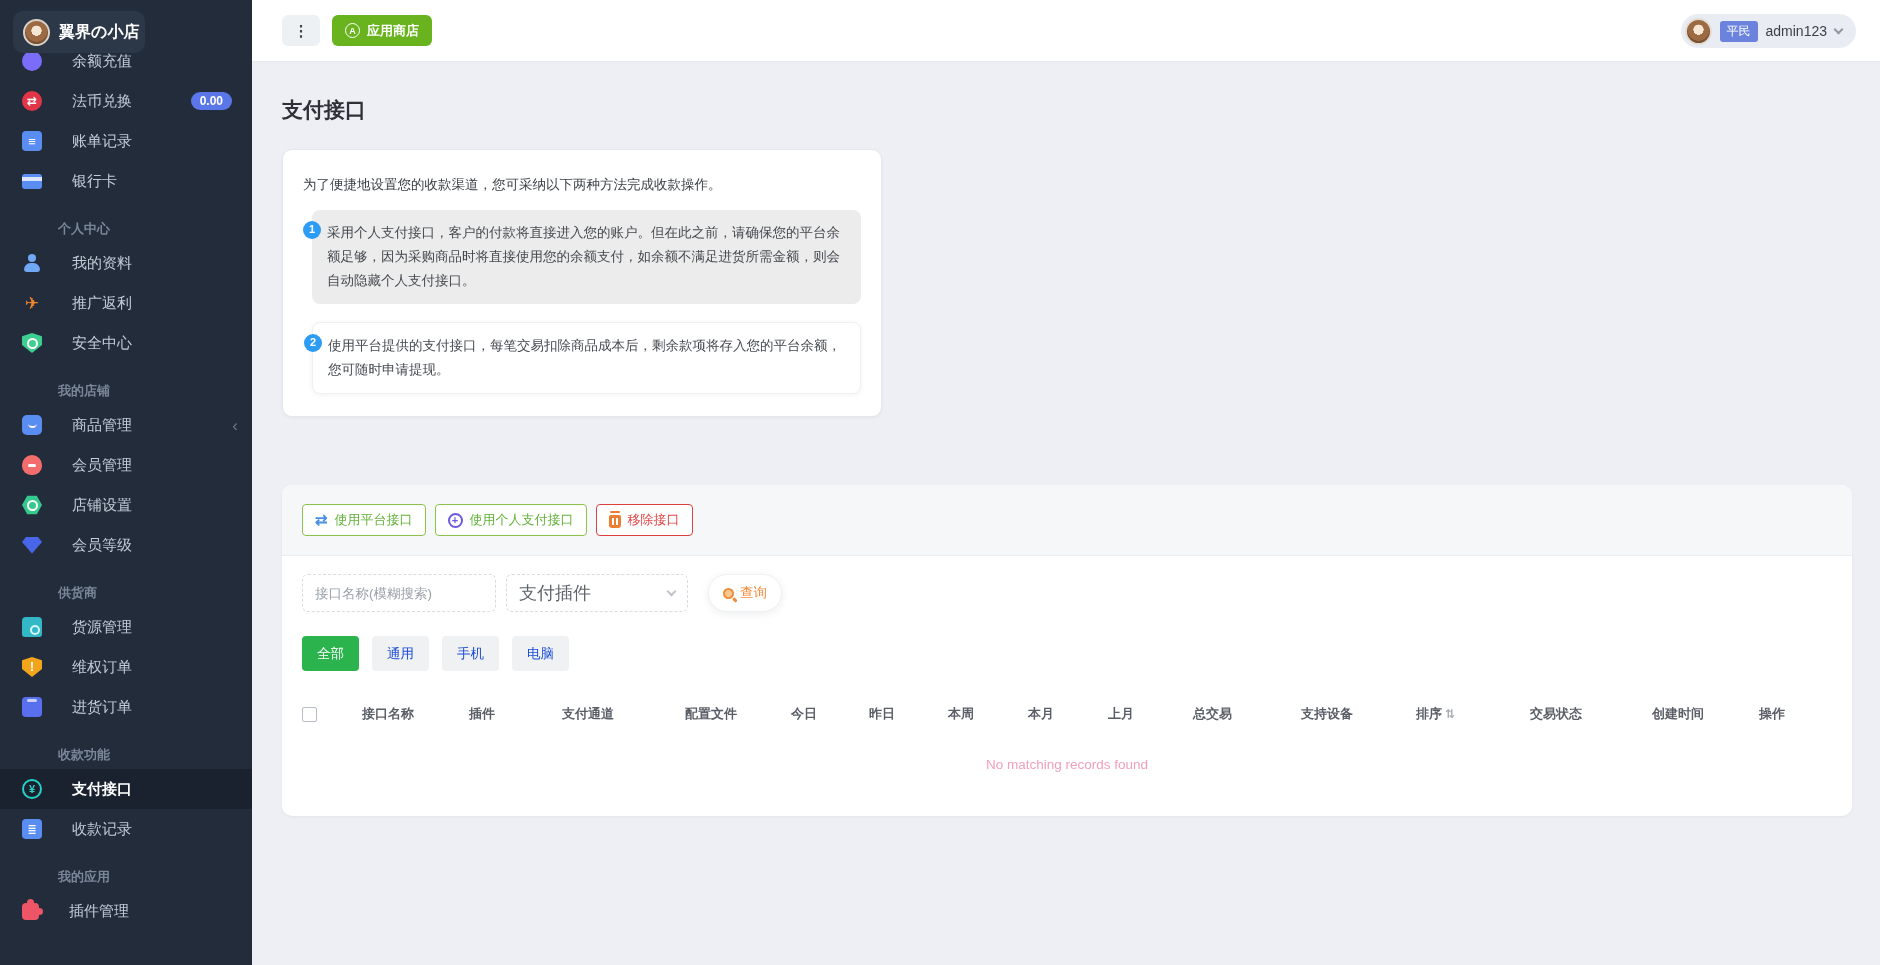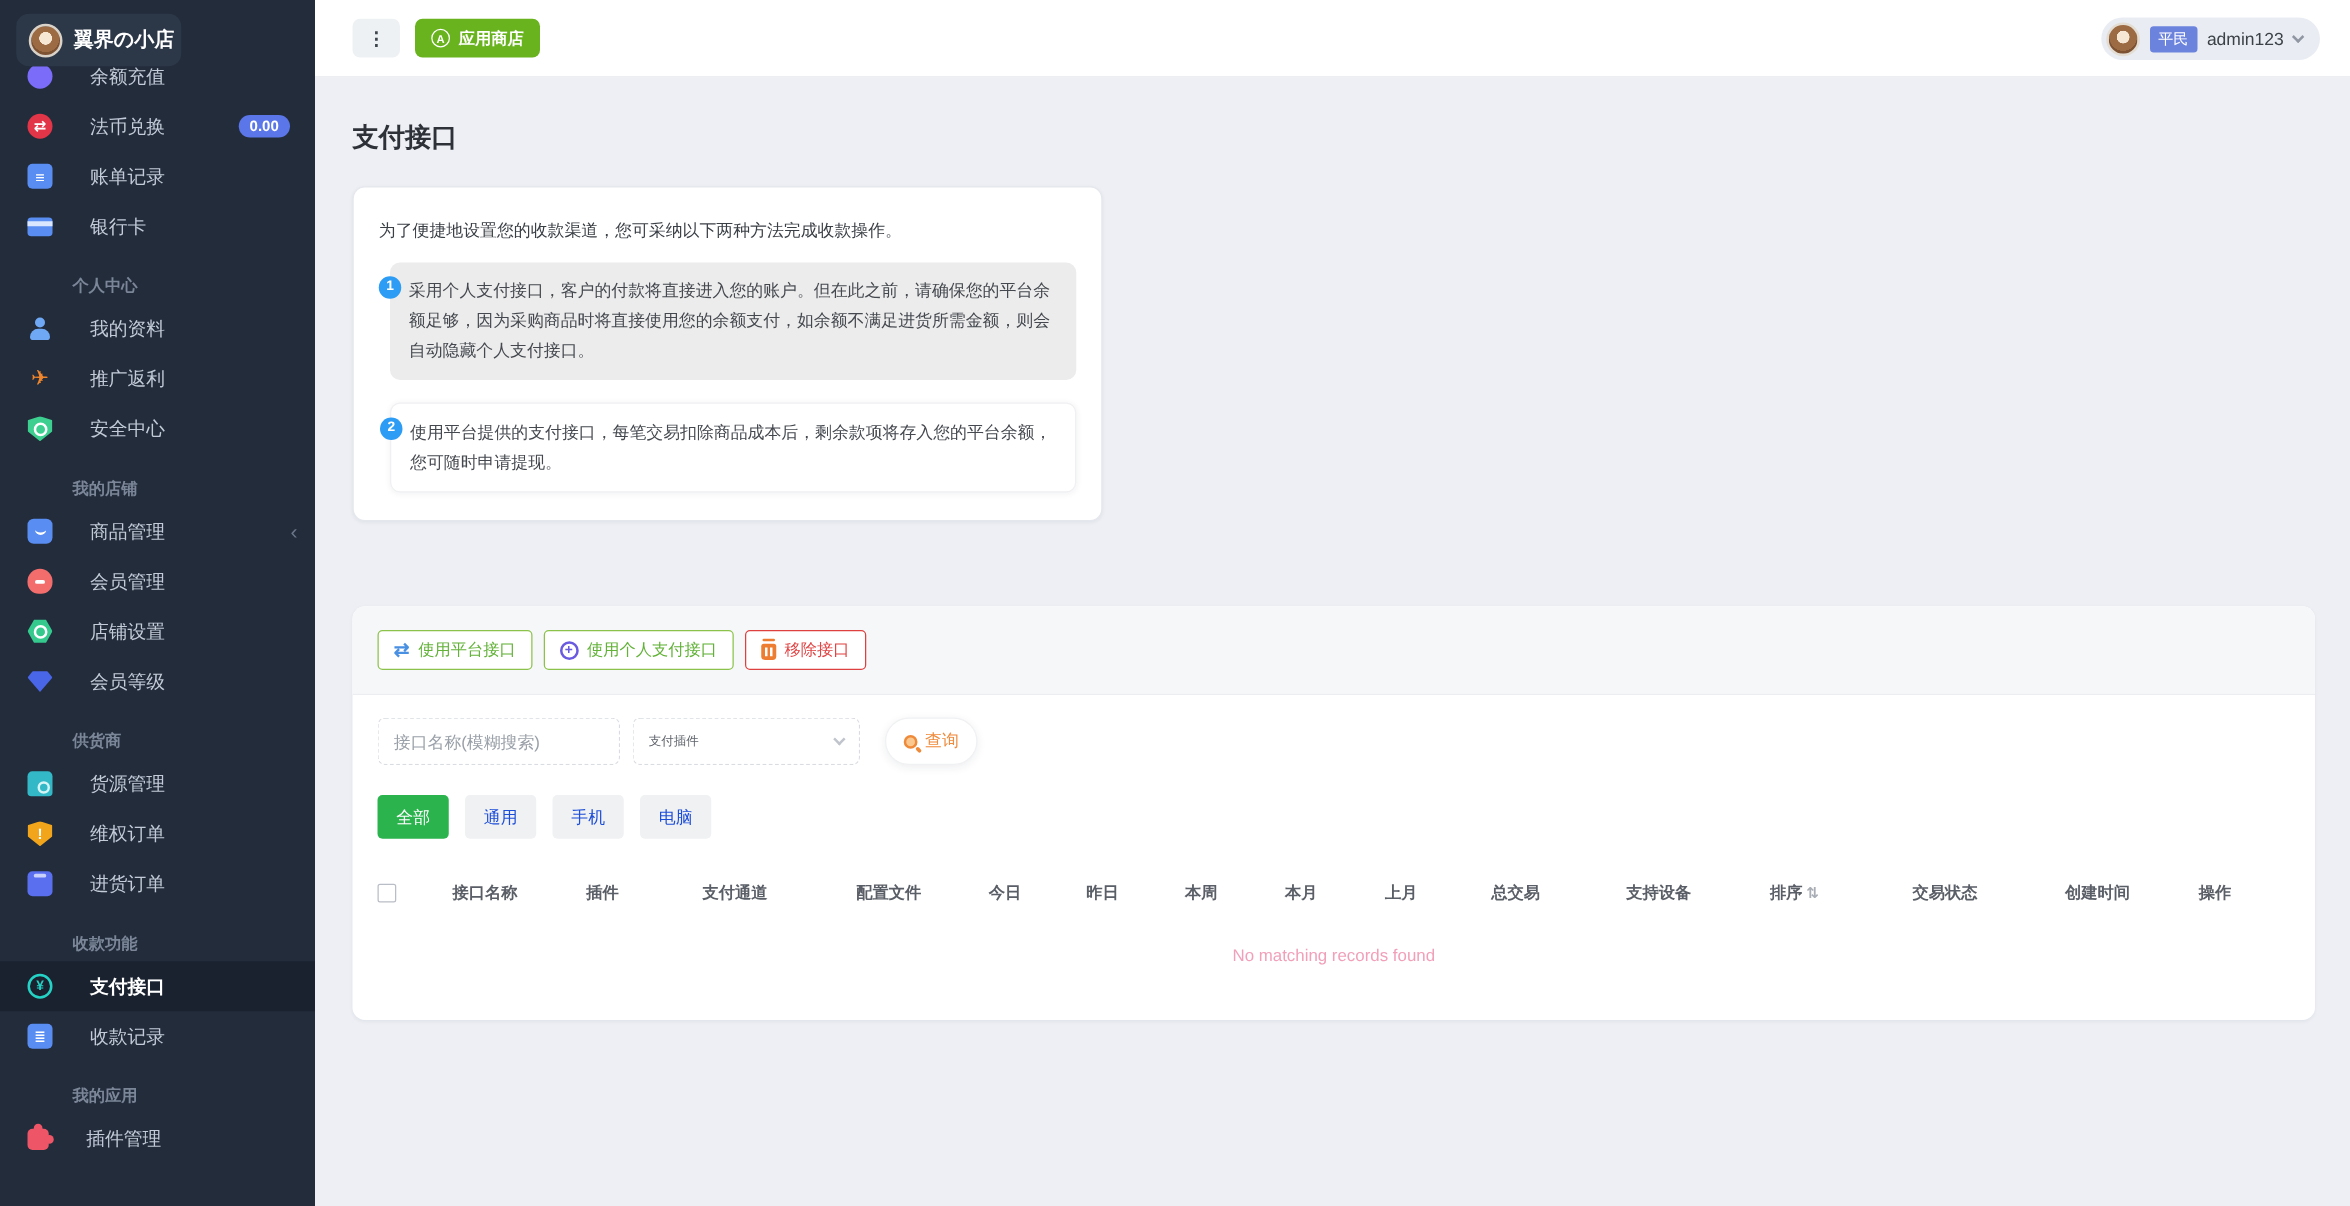--- a/index.html
+++ b/index.html
@@ -124,21 +124,21 @@
     background:#fff; box-shadow:4px 0 0 #fff; }
 
   .panel-body { padding:18px 20px 0; }
   .filter-row { display:flex; gap:10px; align-items:center; }
   .search-input { width:194px; height:38px; border:1px dashed #d9dce1; border-radius:6px;
     padding:0 12px; font-size:13.5px; color:#333; background:#fff; outline:none;
     font-family:"Liberation Sans","DejaVu Sans",sans-serif; }
   .search-input::placeholder { color:#9aa0a8; }
   .select-box { width:182px; height:38px; border:1px dashed #d9dce1; border-radius:6px;
     display:flex; align-items:center; justify-content:space-between; padding:0 12px;
-    font-size:10px; color:#5f646b; cursor:pointer; background:#fff; }
+    font-size:18px; color:#5f646b; cursor:pointer; background:#fff; }
   .select-box .caret { border-color:#c0c4cc; }
   .query-btn { margin-left:10px; height:38px; border:1px solid #f0f1f3; border-radius:19px;
     background:#fff; box-shadow:0 2px 8px rgba(25,35,60,.08); display:flex; align-items:center;
     gap:6px; padding:0 14px; font-size:13.5px; color:#f08a3c; cursor:pointer; }
   .qi { width:11px; height:11px; border:2.5px solid #ef8a3a; border-radius:50%;
     background:#fbc98f; position:relative; transform:rotate(-45deg); }
   .qi::after { content:""; position:absolute; left:2px; top:10px; width:3px; height:5px;
     background:#ef8a3a; border-radius:2px; }
 
   .tabs { margin-top:24px; display:flex; gap:13px; }

